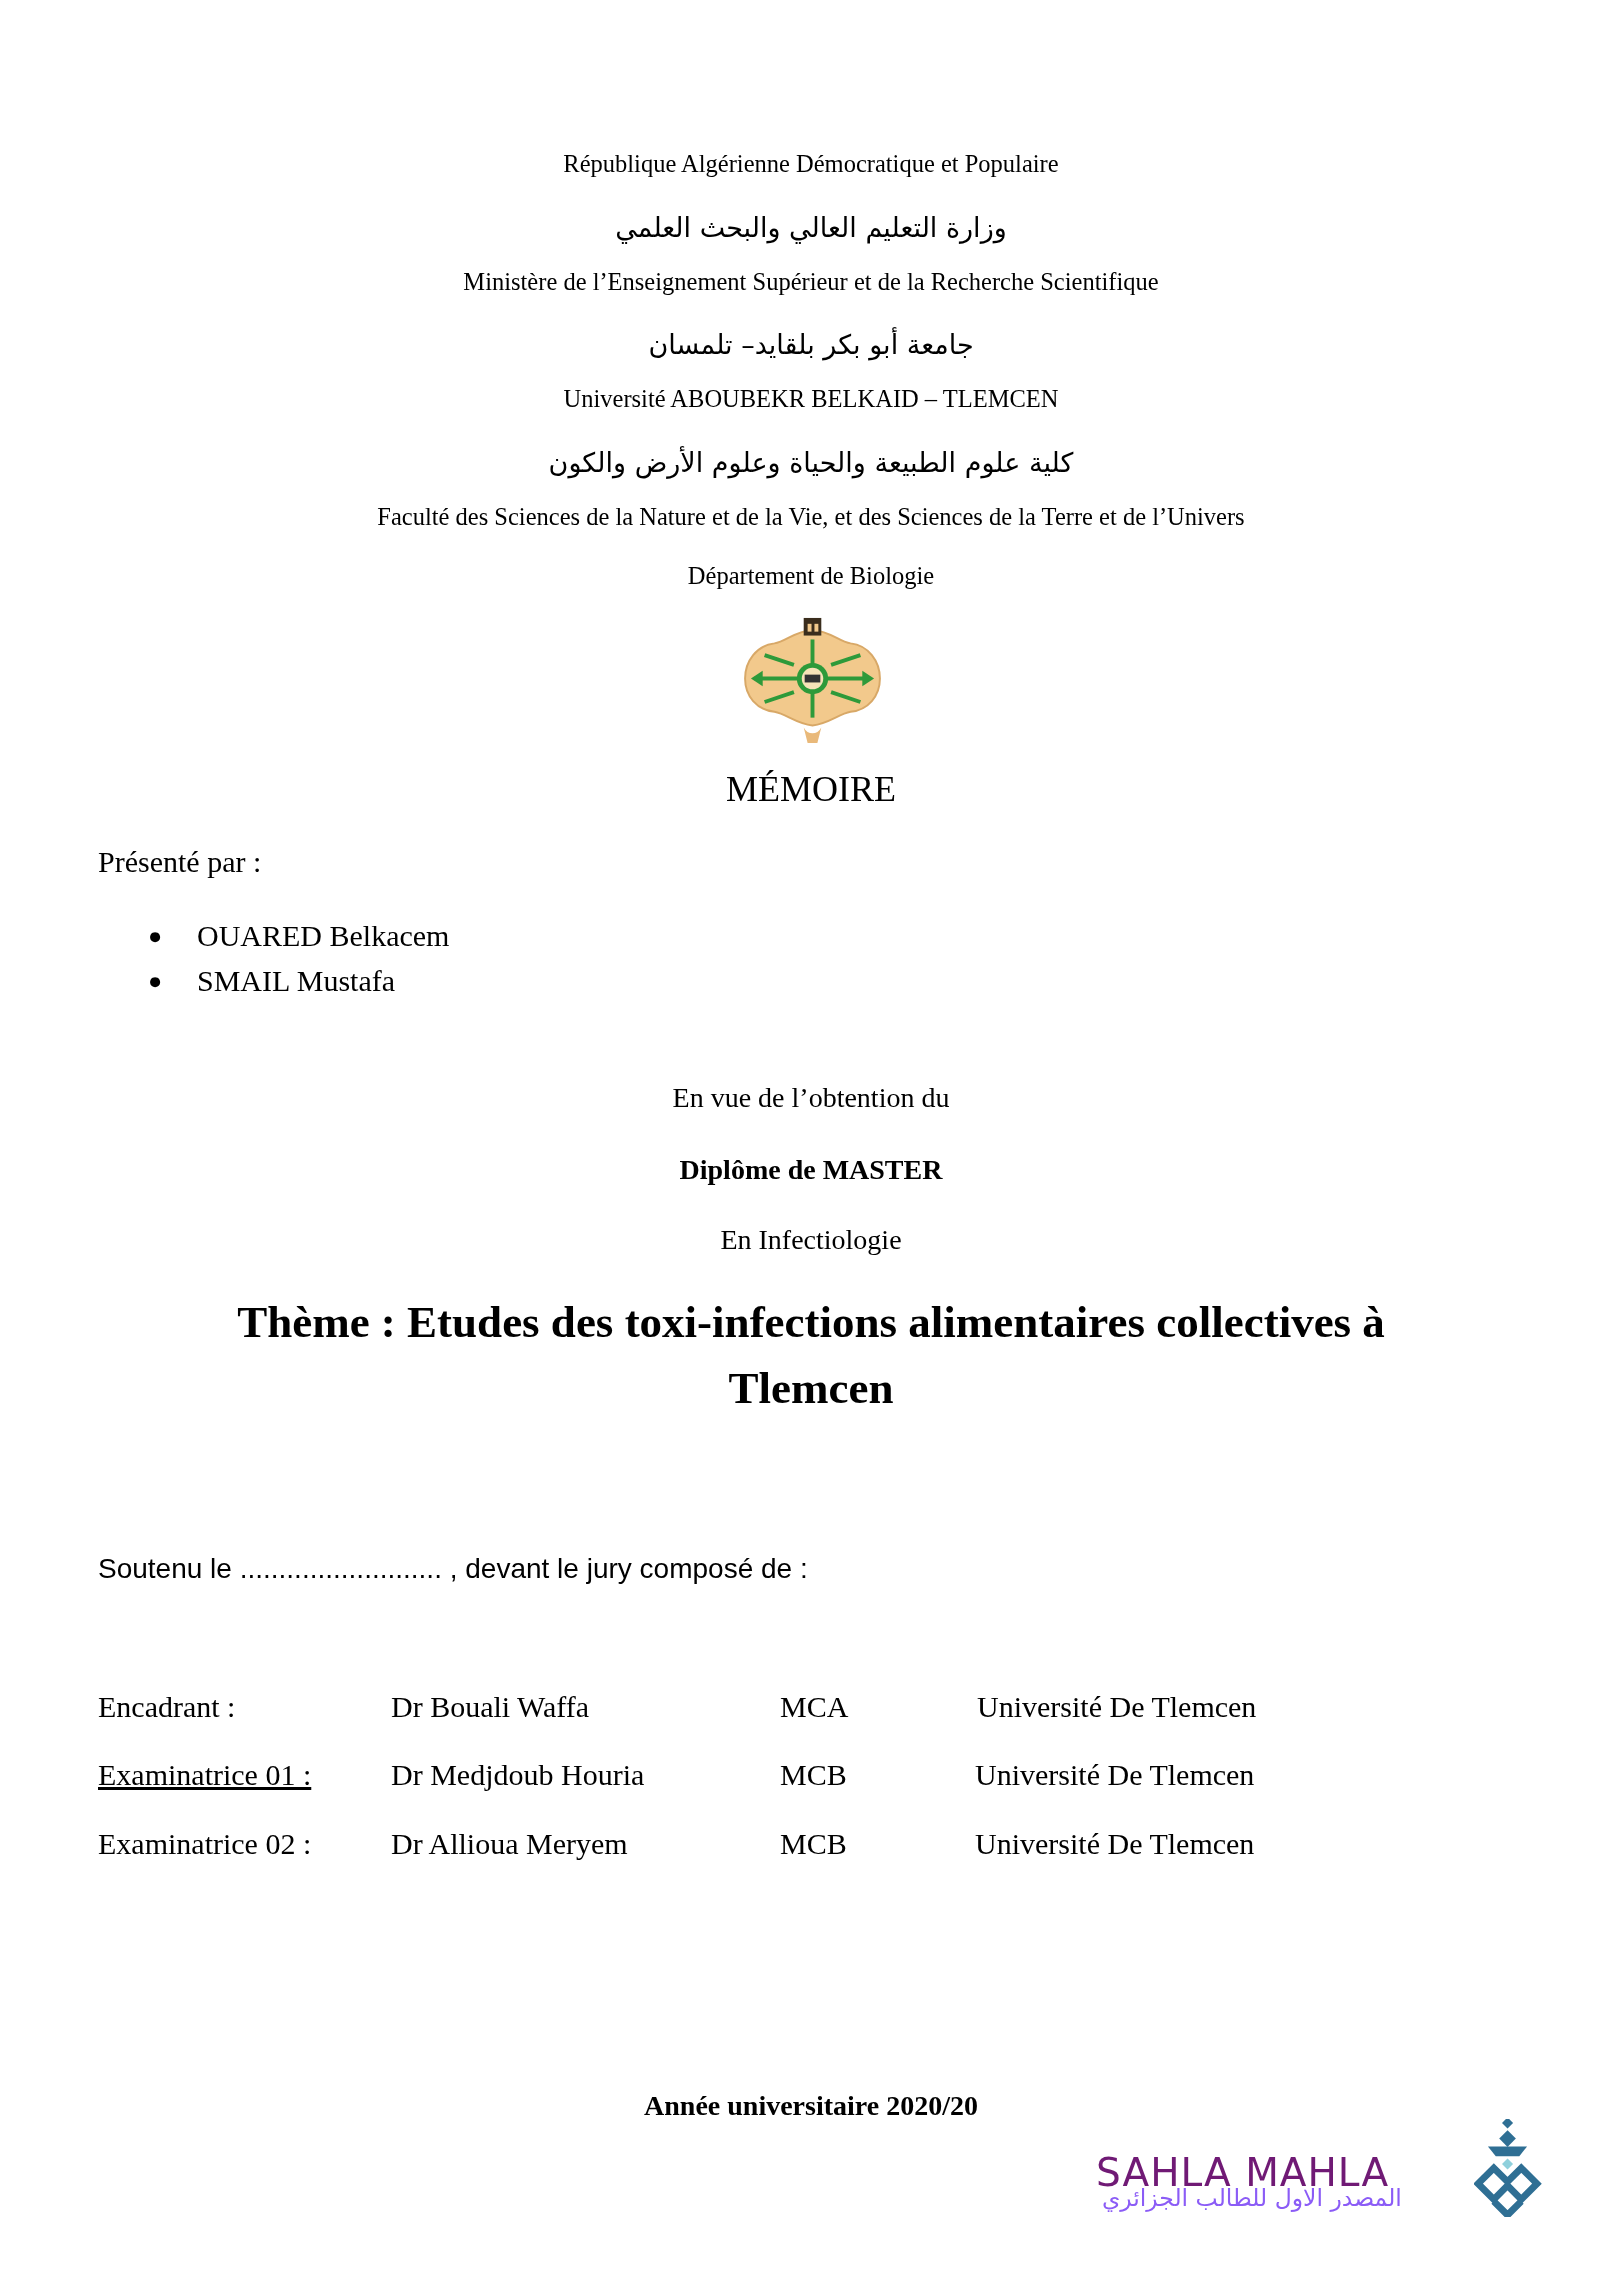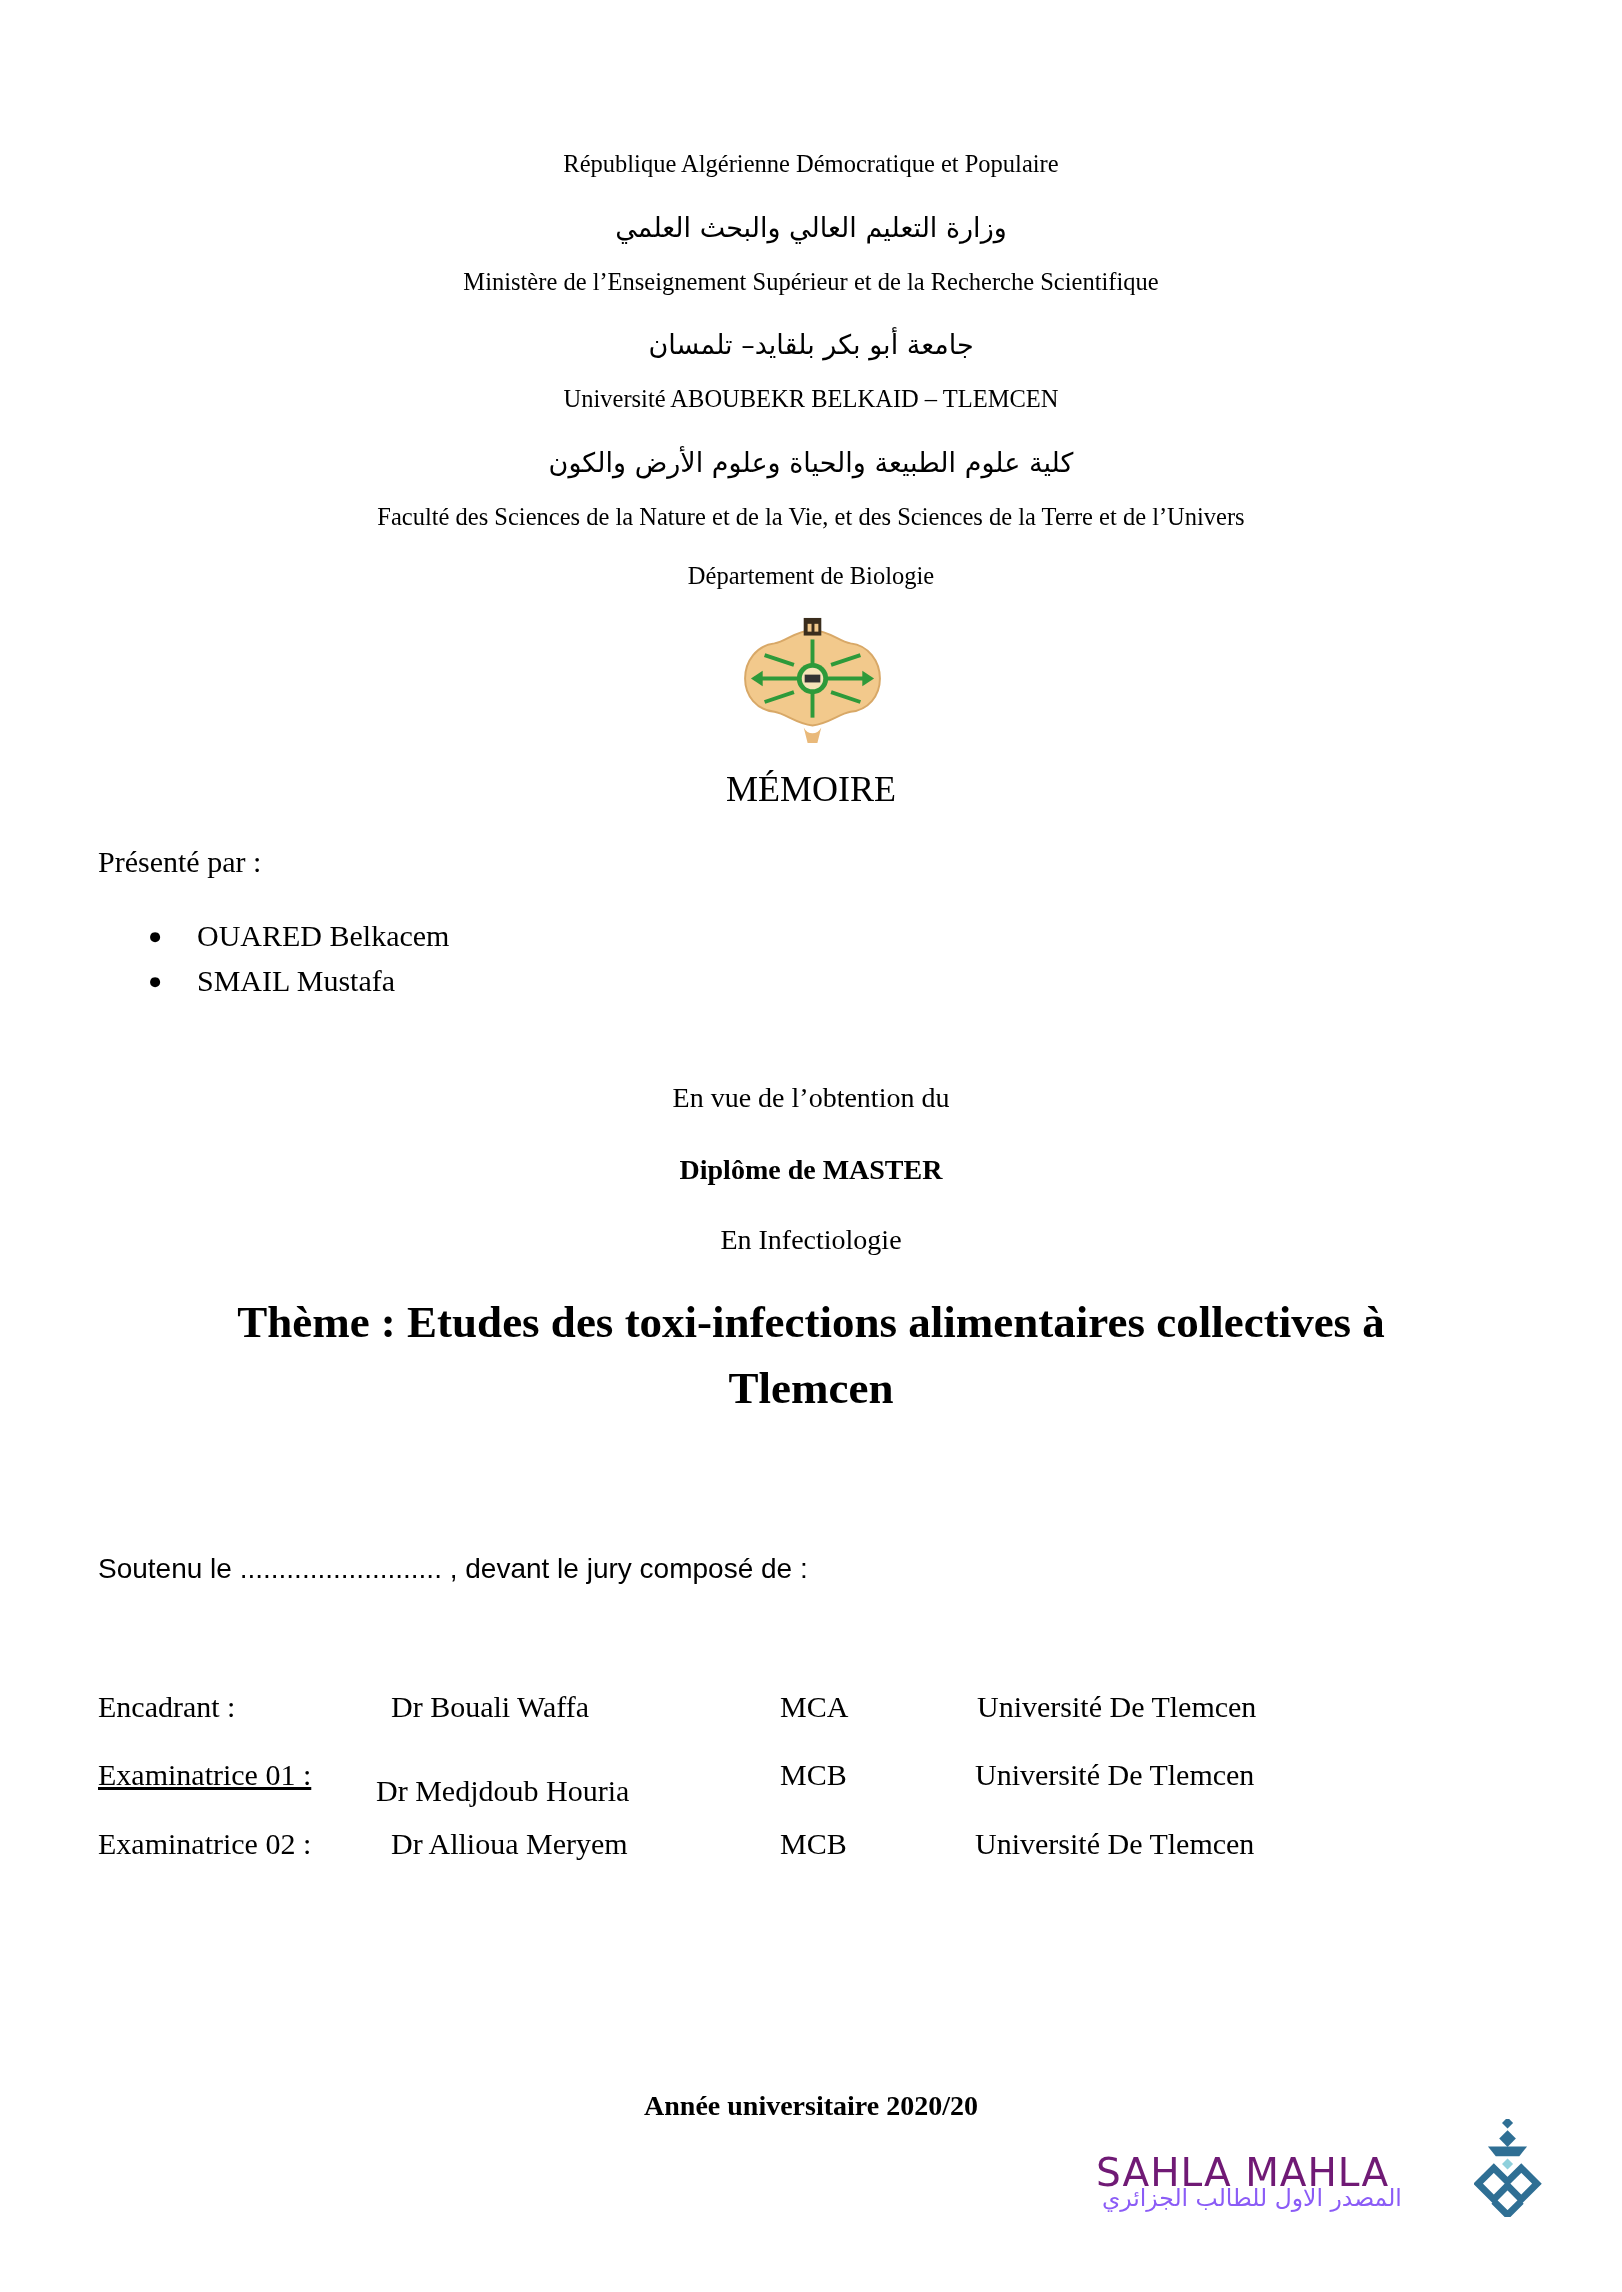--- a/index.html
+++ b/index.html
@@ -77,21 +77,21 @@
 
 <div>
   <div>
     <div class="abs jury" style="left:98px; top:1690px;">Encadrant :</div>
     <div class="abs jury" style="left:391px; top:1690px;">Dr Bouali Waffa</div>
     <div class="abs jury" style="left:780px; top:1690px;">MCA</div>
     <div class="abs jury" style="left:977px; top:1690px;">Université De Tlemcen</div>
   </div>
   <div>
     <div class="abs jury" style="left:98px; top:1758px;text-decoration:underline;">Examinatrice 01 :</div>
-    <div class="abs jury" style="left:376px; top:1758px;margin-top:16px;">Dr Medjdoub Houria</div>
+    <div class="abs jury" style="left:391px; top:1758px;">Dr Medjdoub Houria</div>
     <div class="abs jury" style="left:780px; top:1758px;">MCB</div>
     <div class="abs jury" style="left:975px; top:1758px;">Université De Tlemcen</div>
   </div>
   <div>
     <div class="abs jury" style="left:98px; top:1827px;">Examinatrice 02 :</div>
     <div class="abs jury" style="left:391px; top:1827px;">Dr Allioua Meryem</div>
     <div class="abs jury" style="left:780px; top:1827px;">MCB</div>
     <div class="abs jury" style="left:975px; top:1827px;">Université De Tlemcen</div>
   </div>
 </div>

